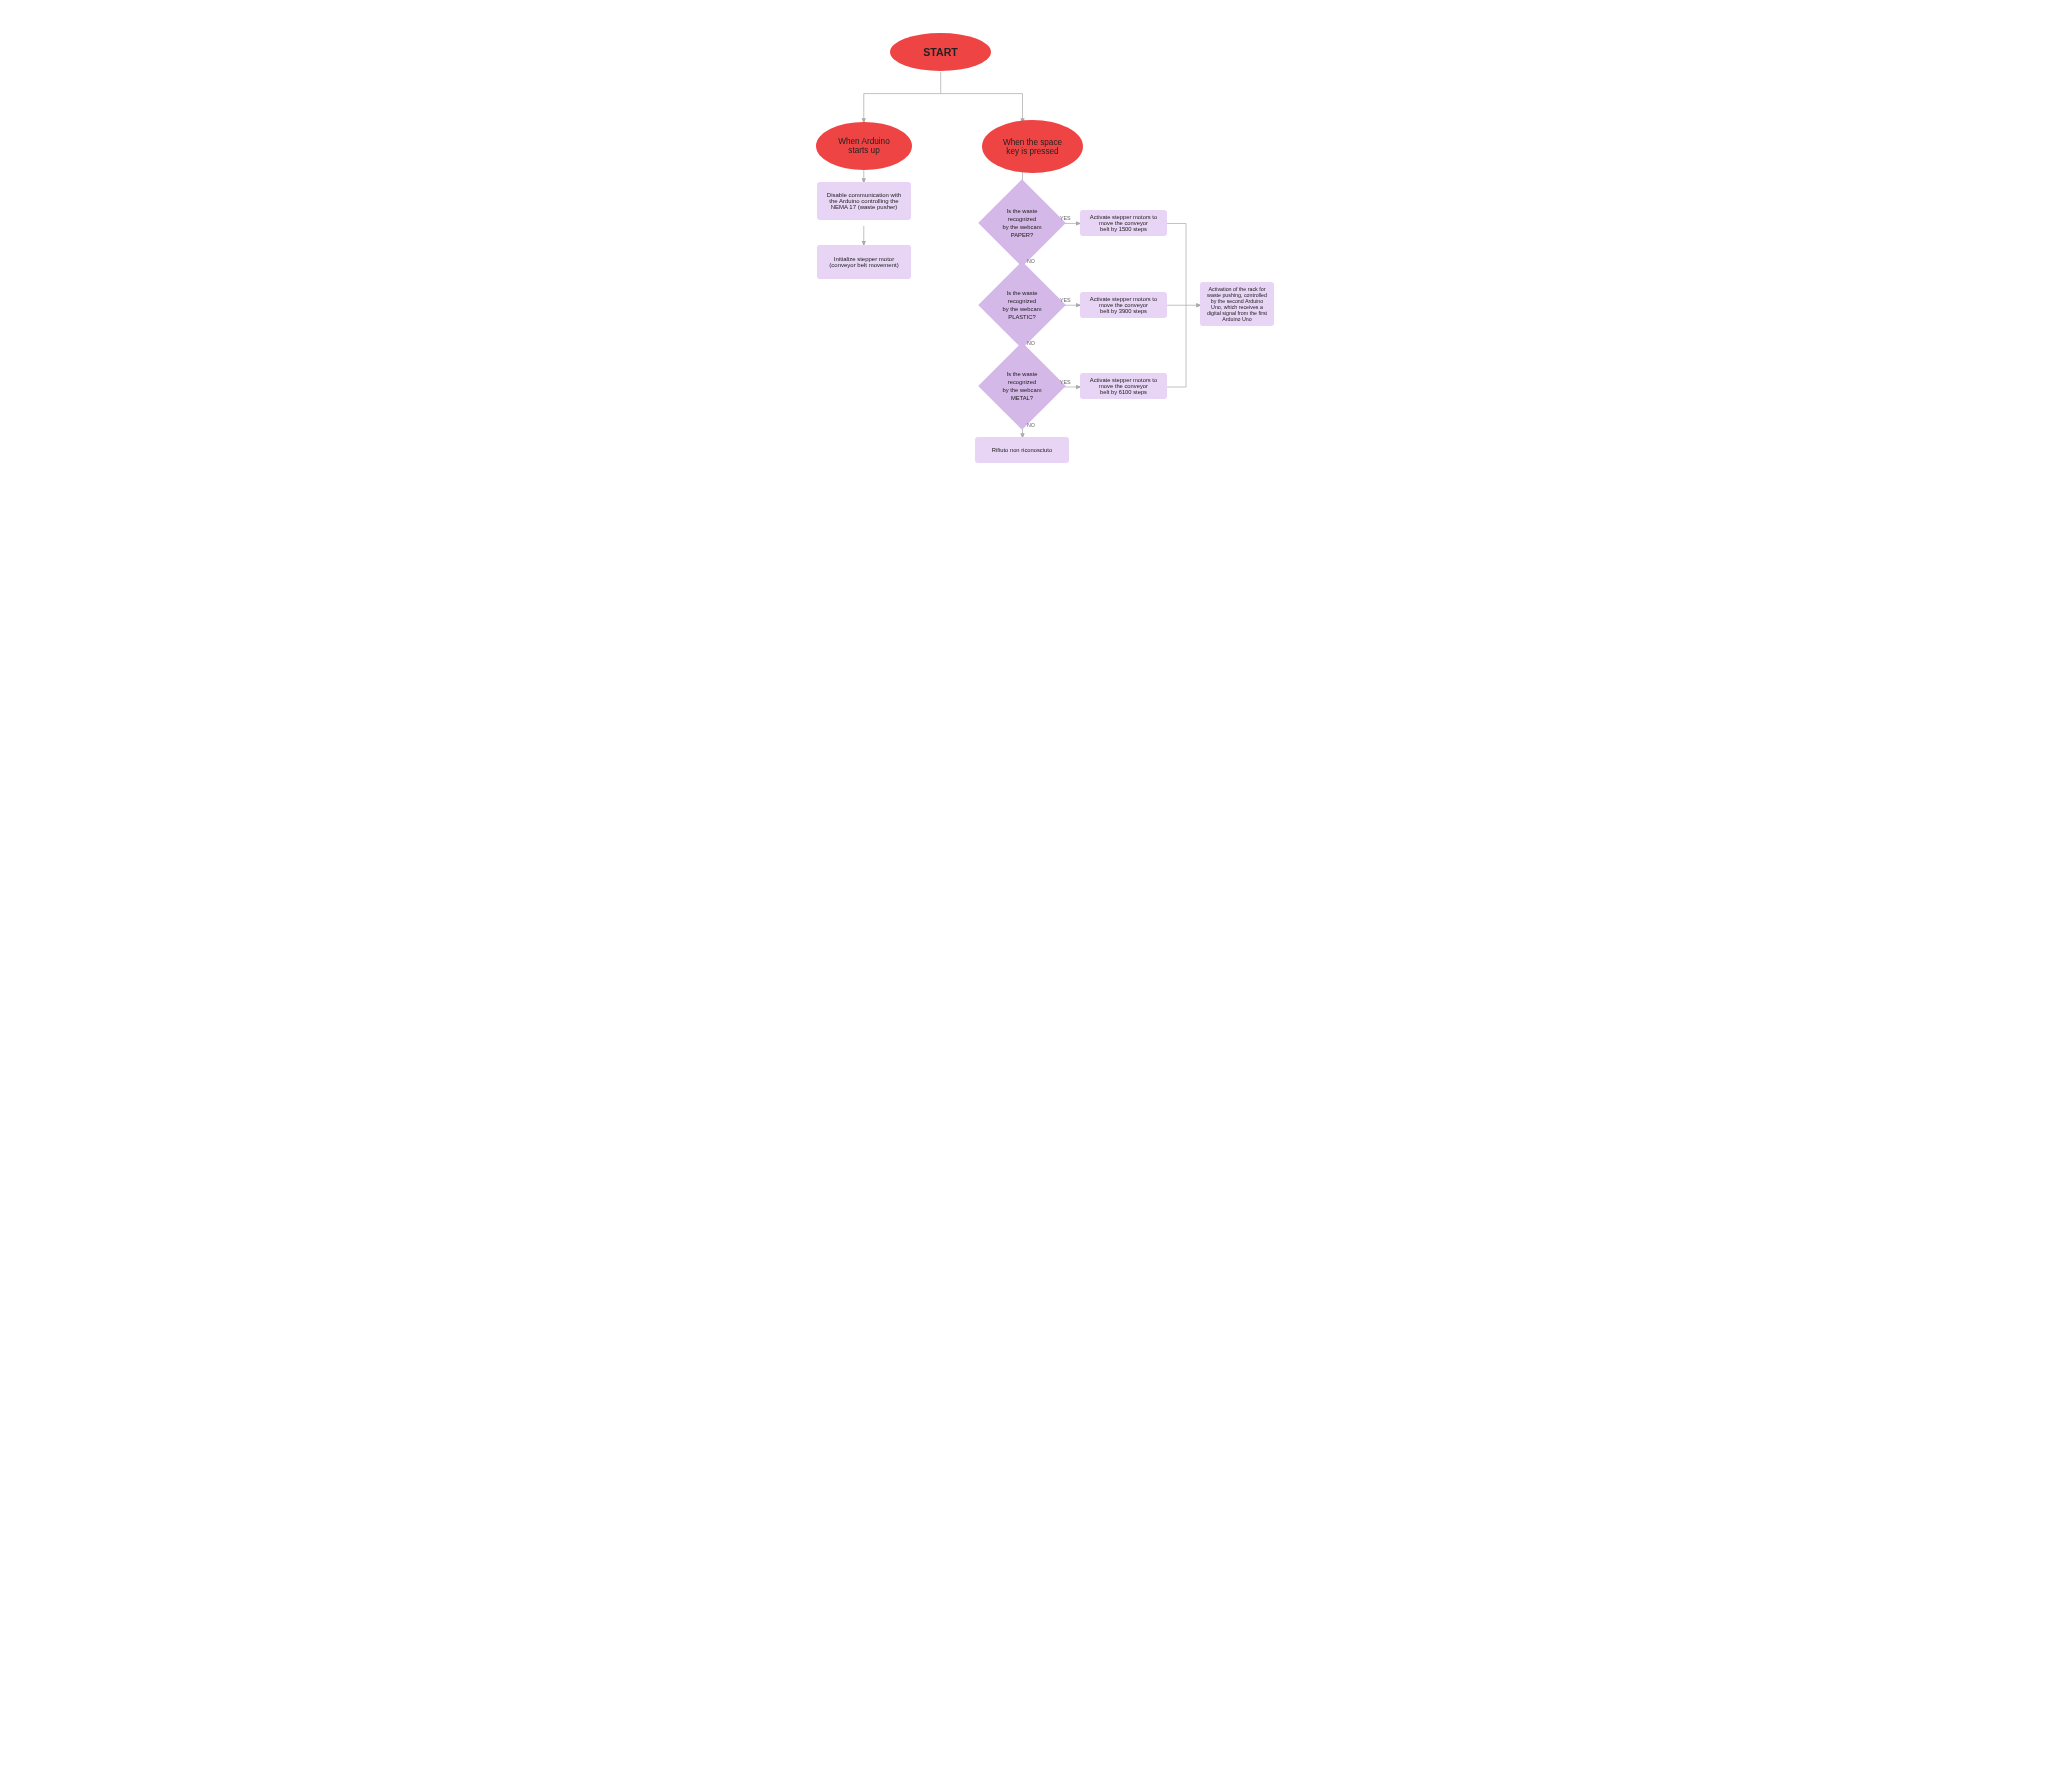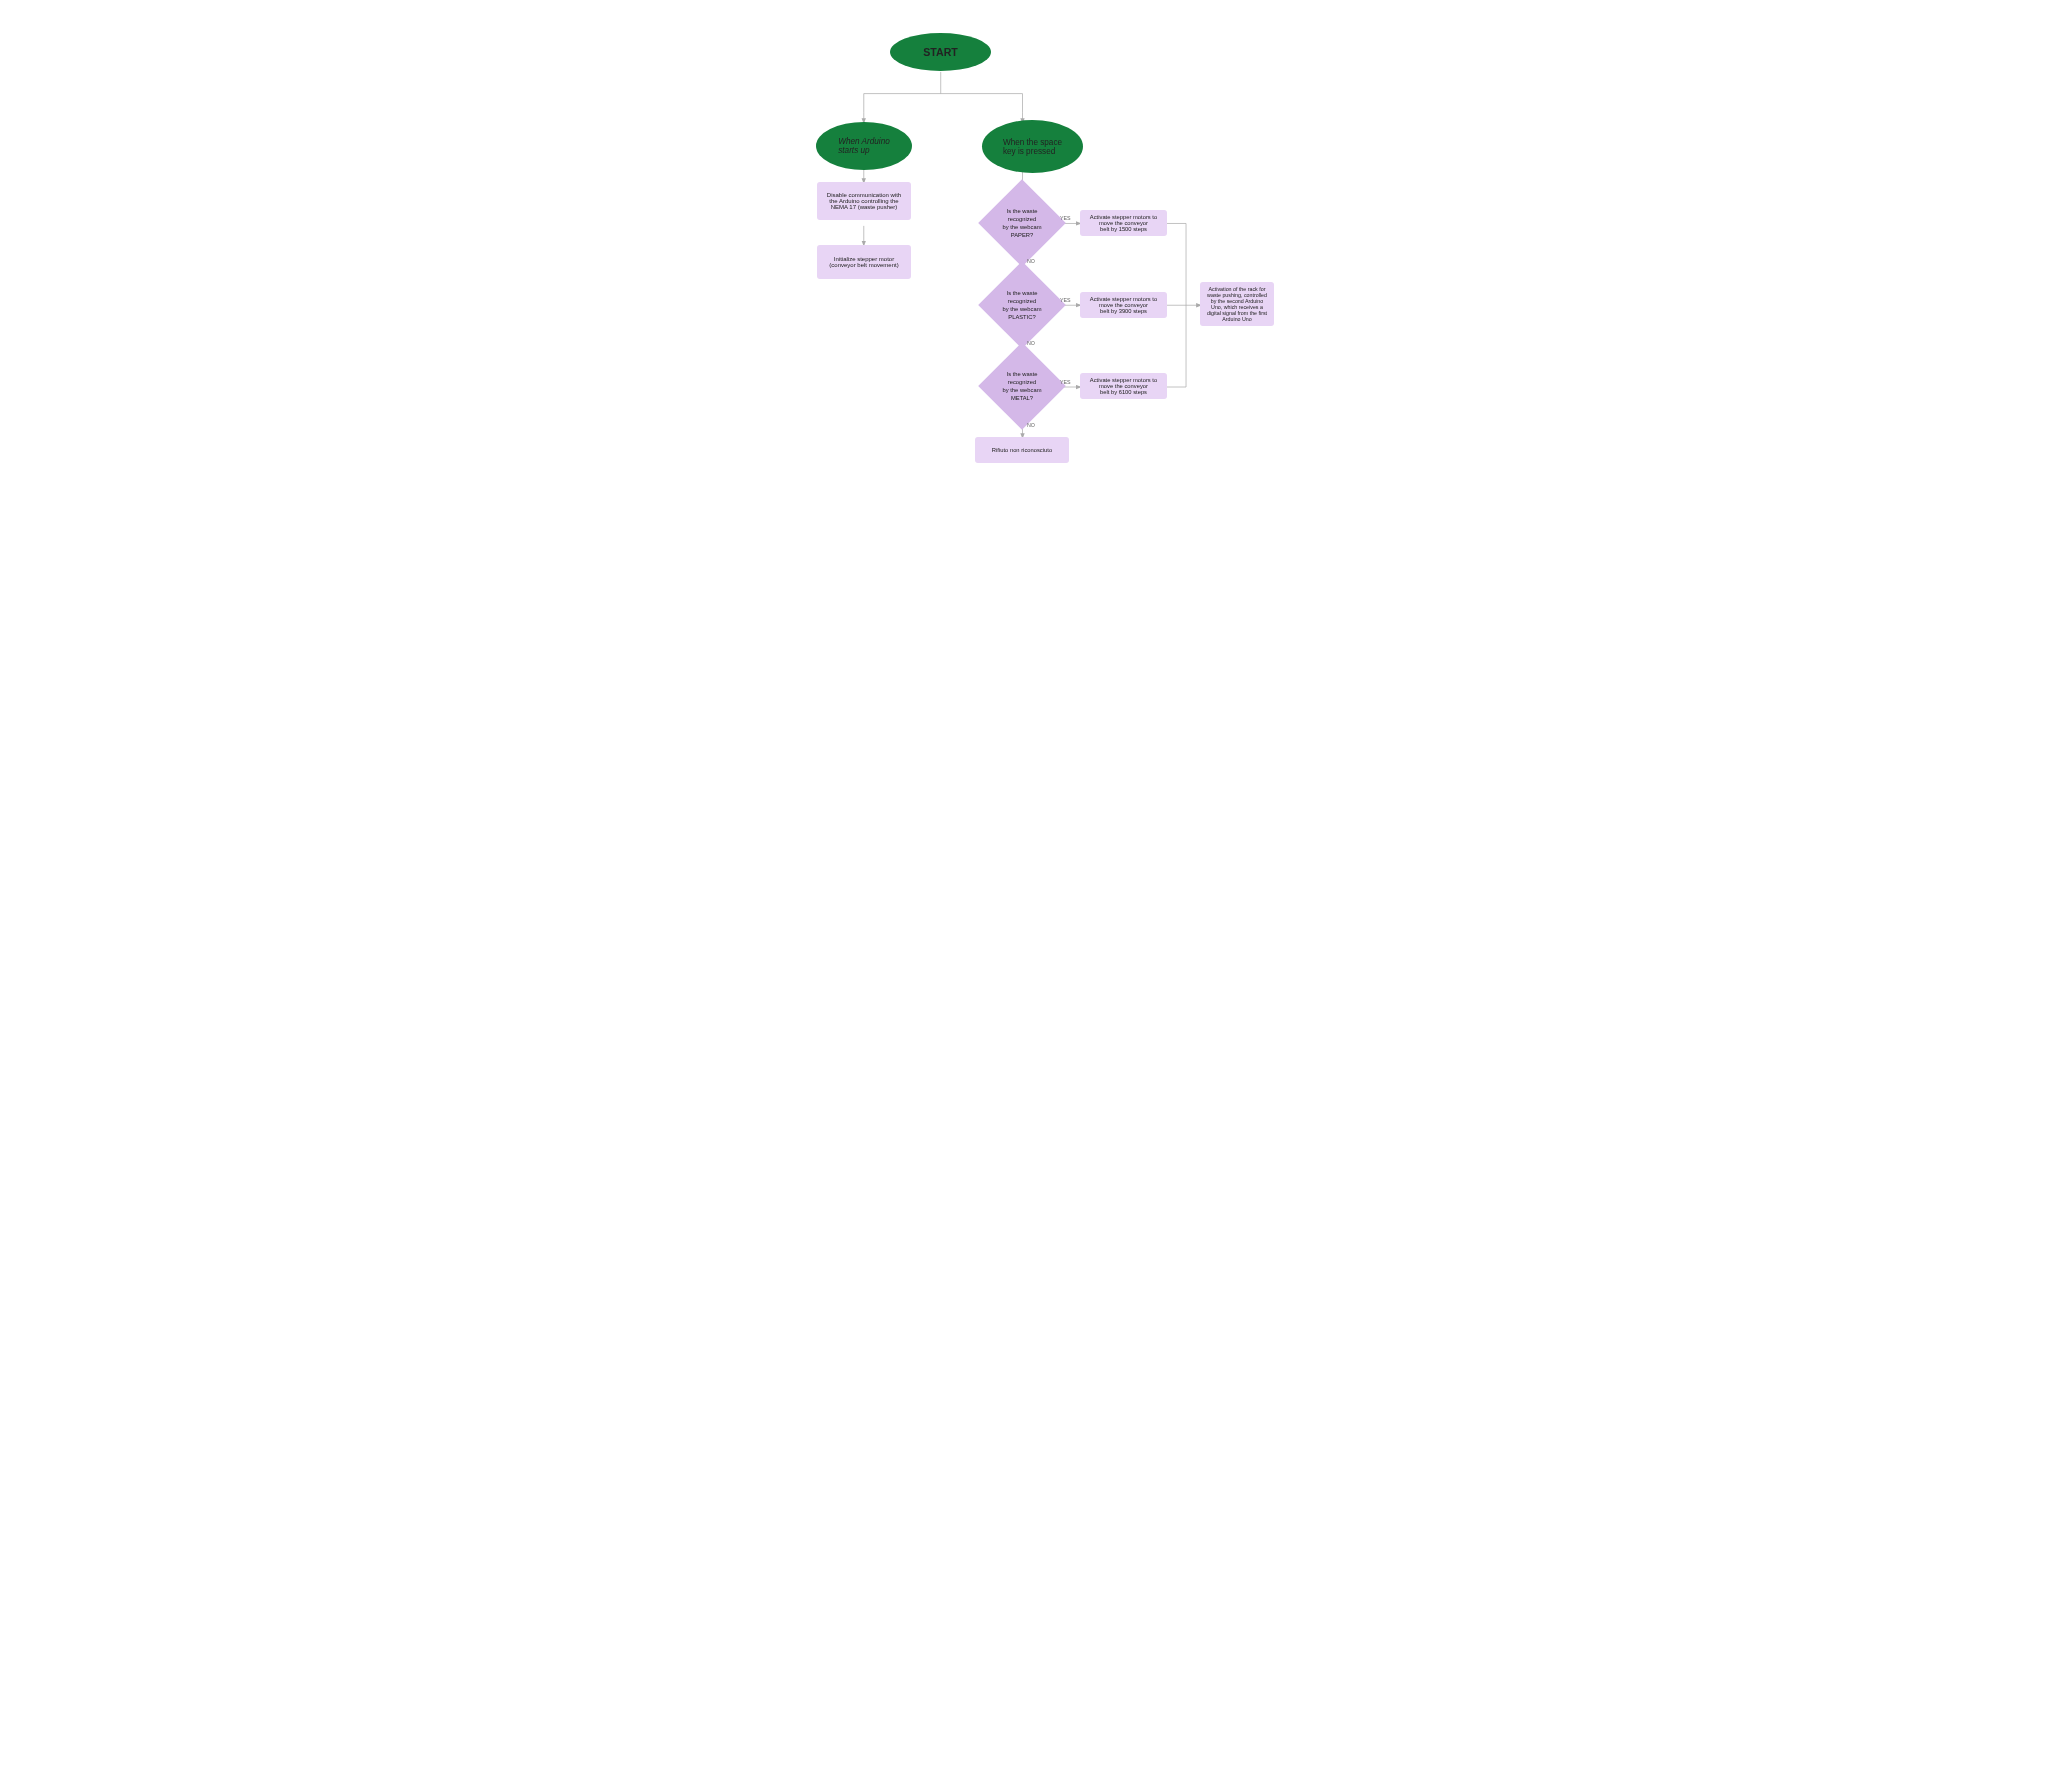--- a/index.html
+++ b/index.html
@@ -15,25 +15,26 @@
     }
 
     .flowchart {
       position: relative;
       width: 481px;
       min-height: 433px;
     }
 
     
     .oval {
-      background: #15803d;
+      background: #ef4444;
       border-radius: 50%;
       display: flex;
       align-items: center;
       justify-content: center;
+      text-align: center;
       font-size: 8.7px;
       font-weight: 500;
       color: #222;
       position: absolute;
     }
 
     
     .rect {
       background: #e8d5f5;
       border-radius: 2.9px;
@@ -151,21 +152,21 @@
       </marker>
     </defs>
   </svg>
 
   <div class="shape-layer">
 
     <div class="oval" style="width:101px; height:38px; left:108px; top:14.4px; font-size:10.6px; font-weight:600;">
       <span>START</span>
     </div>
 
-    <div class="oval" style="width:96px; height:48px; left:34px; top:103px; font-size:8.2px;font-style:italic;">
+    <div class="oval" style="width:96px; height:48px; left:34px; top:103px; font-size:8.2px;">
       <span>When Arduino<br>starts up</span>
     </div>
 
     <div class="oval" style="width:101px; height:53px; left:200px; top:101px; font-size:8.2px;">
       <span>When the space<br>key is pressed</span>
     </div>
 
     <div class="rect" style="width:94px; min-height:38px; left:35px; top:163px; font-size:6px;">
       <span>Disable communication with<br>the Arduino controlling the<br>NEMA 17 (waste pusher)</span>
     </div>

